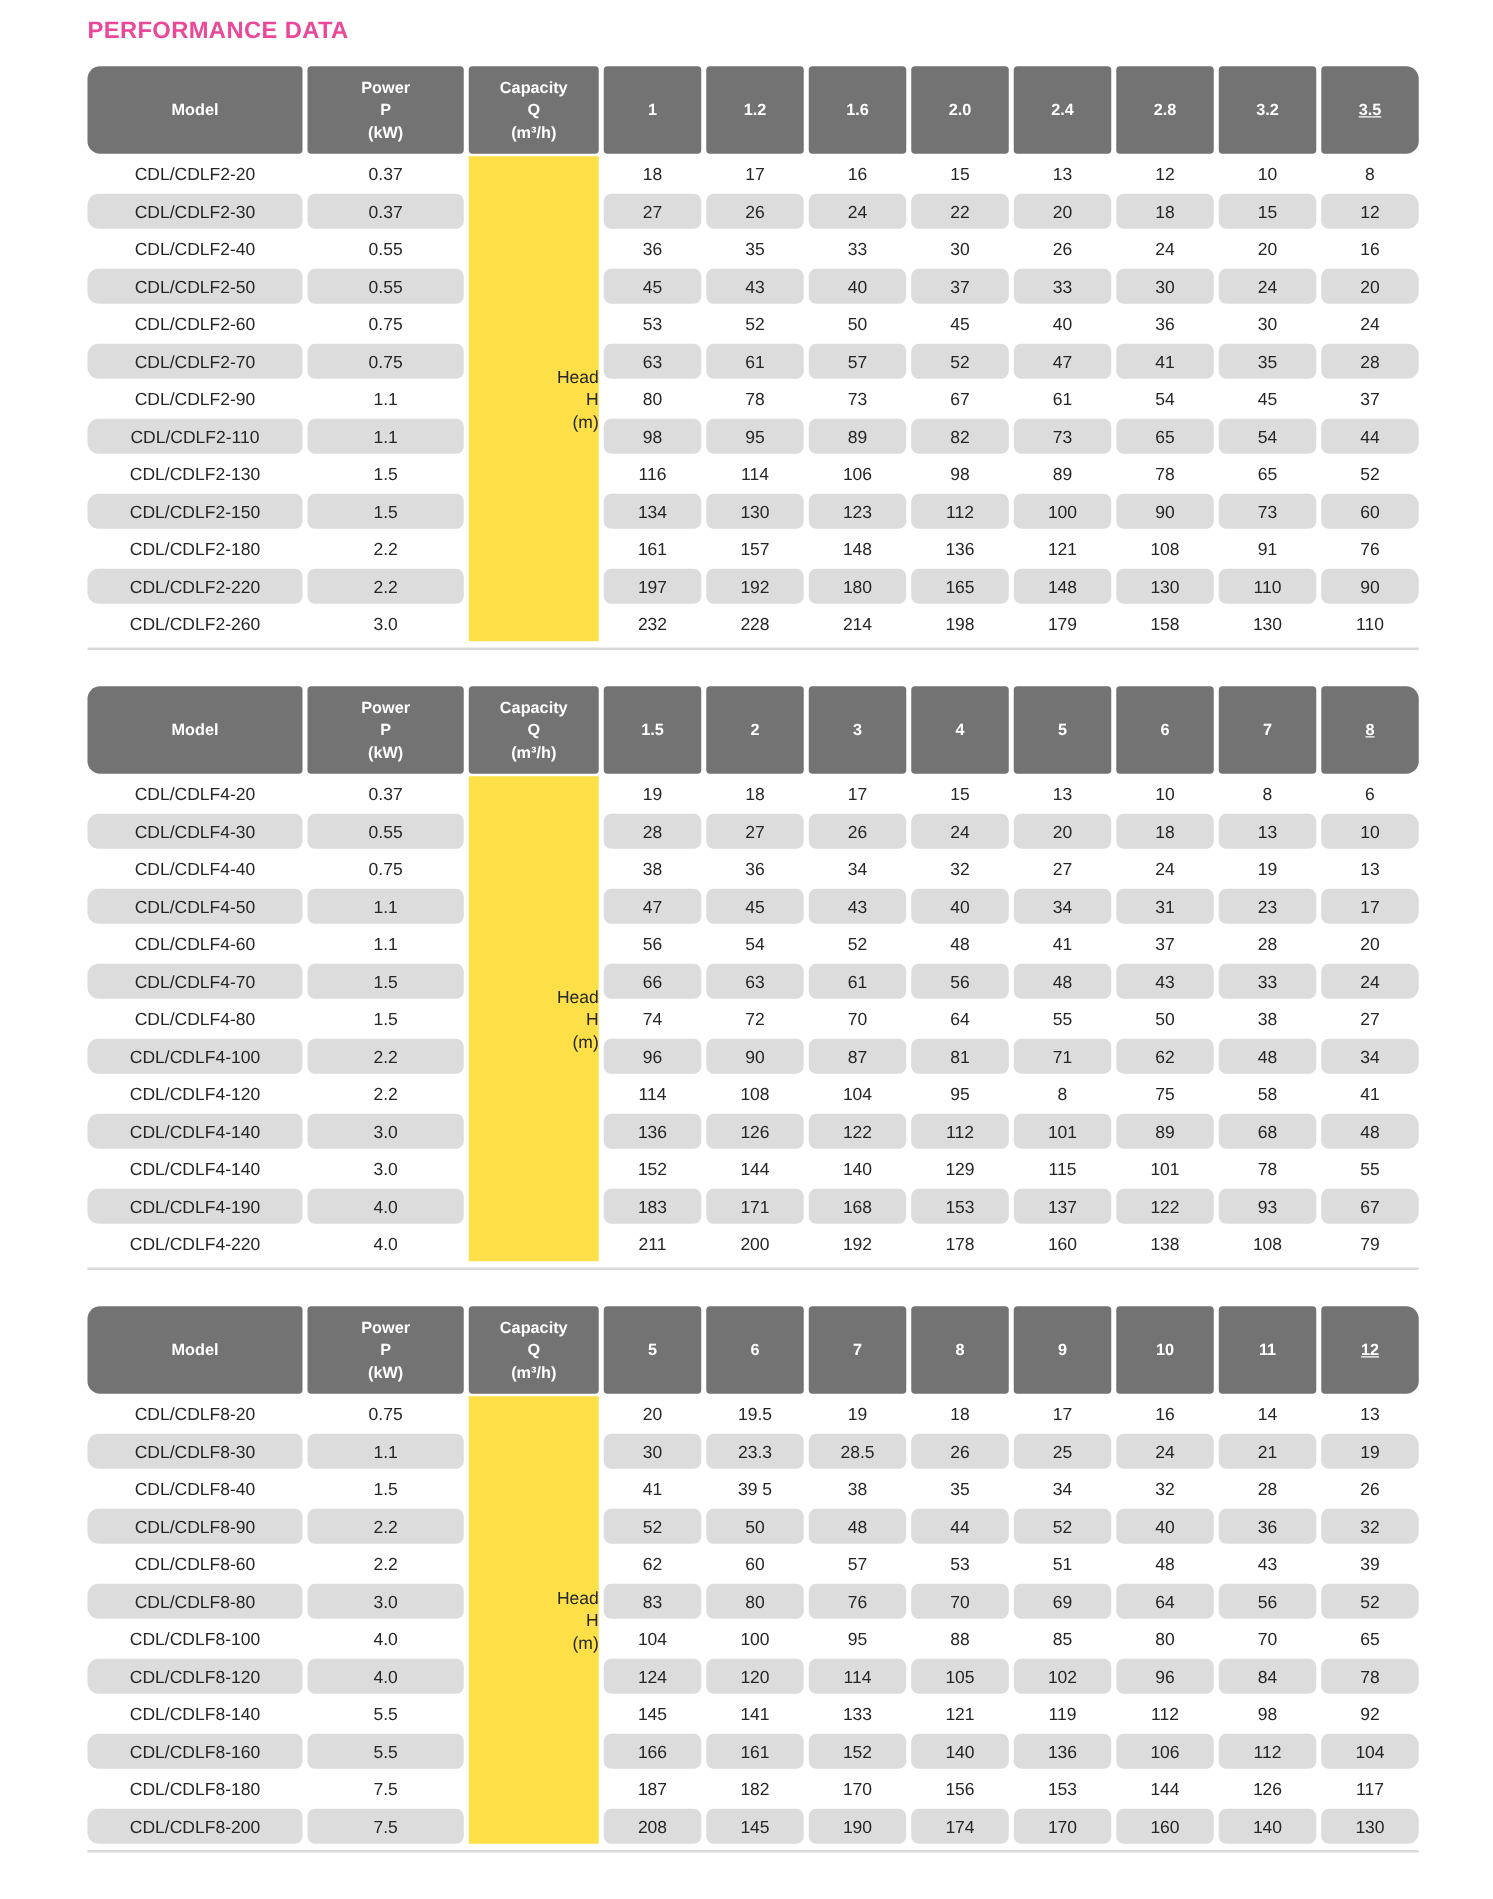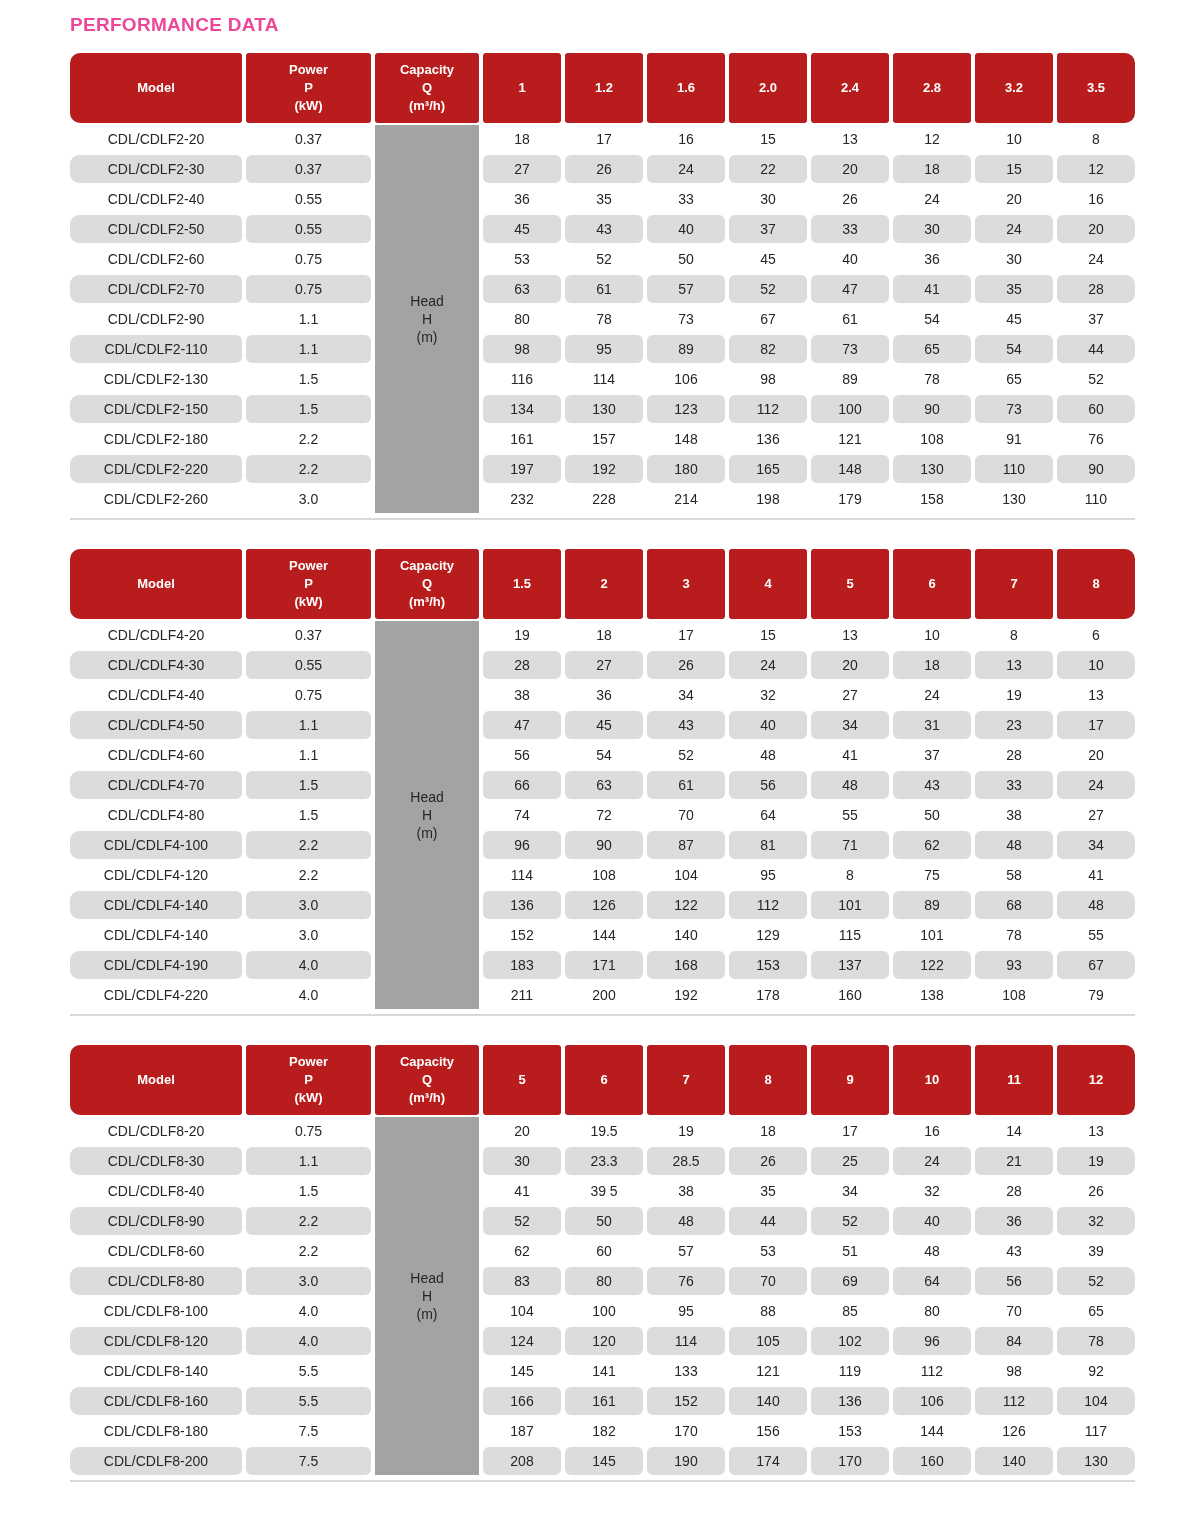--- a/index.html
+++ b/index.html
@@ -19,39 +19,39 @@
     border-collapse:separate;
     border-spacing:4px 2px;
     table-layout:fixed;
     margin-left:-4px;
   }
   table.ptable col.c-model    { width:172px; }
   table.ptable col.c-power    { width:125px; }
   table.ptable col.c-capacity { width:104px; }
   table.ptable col.c-flow     { width:78px; }
   th.h {
-    background:#b91c1c; color:#ffffff;
+    background:#737373; color:#ffffff;
     font-size:13px; font-weight:bold;
     height:70px; text-align:center; vertical-align:middle;
     white-space:pre-line; line-height:1.4;
     border-radius:3px; padding:0;
   }
   th.h.first { border-top-left-radius:10px;  border-bottom-left-radius:10px; }
-  th.h.last  { border-top-right-radius:10px; border-bottom-right-radius:10px; }
+  th.h.last  { border-top-right-radius:10px; border-bottom-right-radius:10px;text-decoration:underline; }
   tbody td {
     height:28px; padding:0;
     text-align:center; vertical-align:middle;
     font-size:14px; color:#262626;
   }
   tr.striped td.fill { background:#dcdcdc; border-radius:6px; }
   tr.striped td.fill.model { border-top-left-radius:9px;  border-bottom-left-radius:9px; }
   tr.striped td.fill.lastv { border-top-right-radius:9px; border-bottom-right-radius:9px; }
   td.headcol {
-    background:#a3a3a3;
-    white-space:pre-line; line-height:1.3; font-size:14px;
+    background:#fde047;
+    white-space:pre-line; line-height:1.3; font-size:14px;text-align:right;
   }
   .underline {
     width:1065px; height:0;
     border-bottom:2px solid #d9d9d9;
     margin-top:3px;
   }
 </style>
 </head>
 <body>
 

